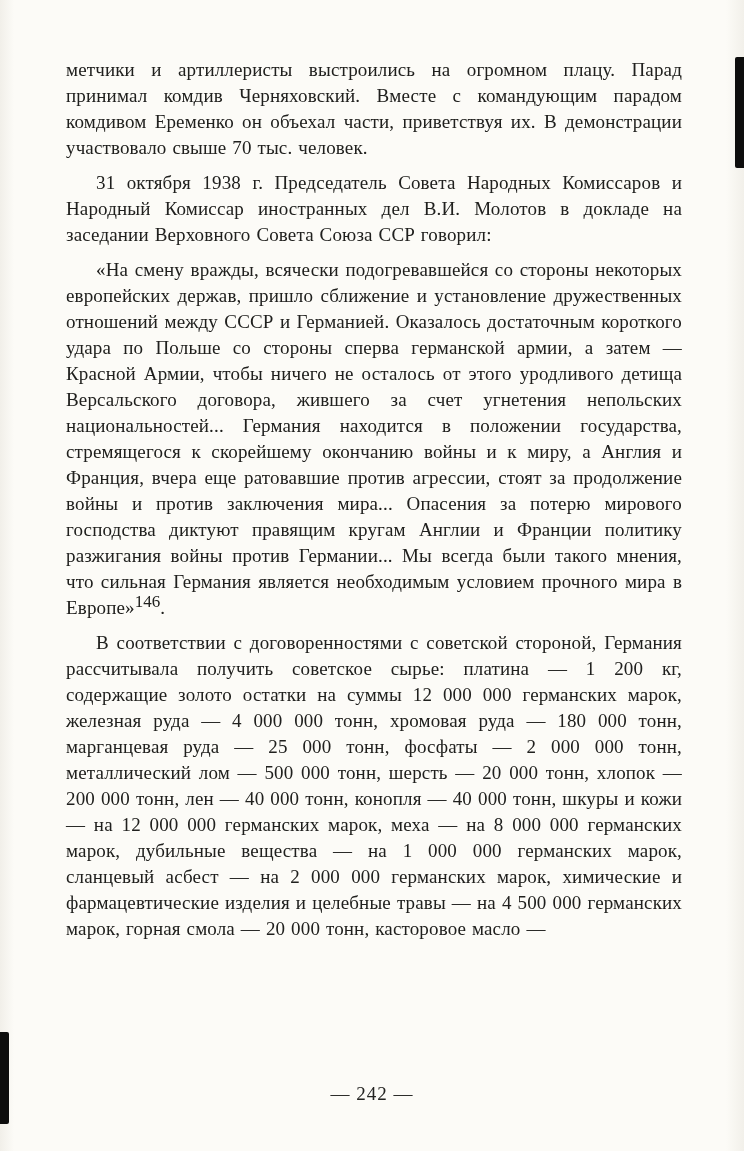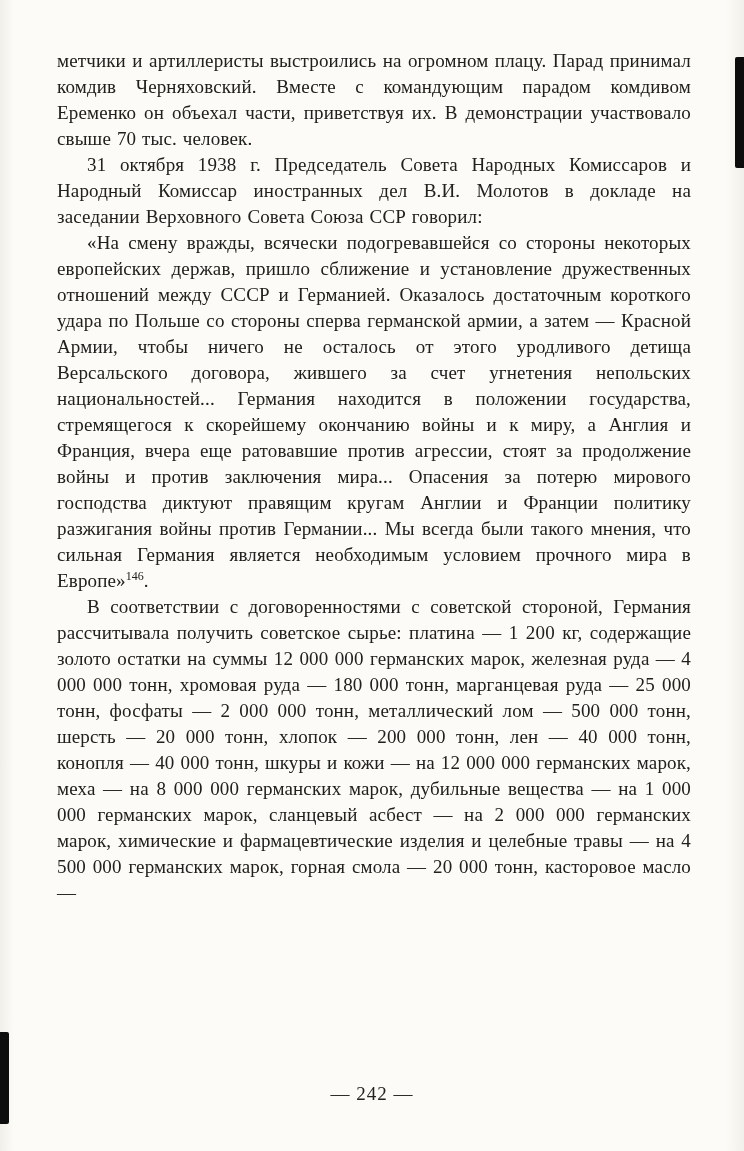--- a/index.html
+++ b/index.html
@@ -26,29 +26,29 @@
     width: 634px;
     font-size: 19px;
     line-height: 26px;
     text-align: justify;
     letter-spacing: 0.15px;
     word-spacing: 1px;
     hyphens: auto;
     -webkit-hyphens: auto;
   }
   .text-block p {
-    margin: 0;
+    margin: 9px;
     padding: 0;
     text-indent: 30px;
   }
   .text-block p.no-indent {
     text-indent: 0;
   }
   .footnote-ref {
-    font-size: 12px;
+    font-size: 17px;
     line-height: 0;
     vertical-align: super;
     letter-spacing: 0;
   }
   .page-number {
     position: absolute;
     left: 0;
     top: 1083px;
     width: 744px;
     text-align: center;

